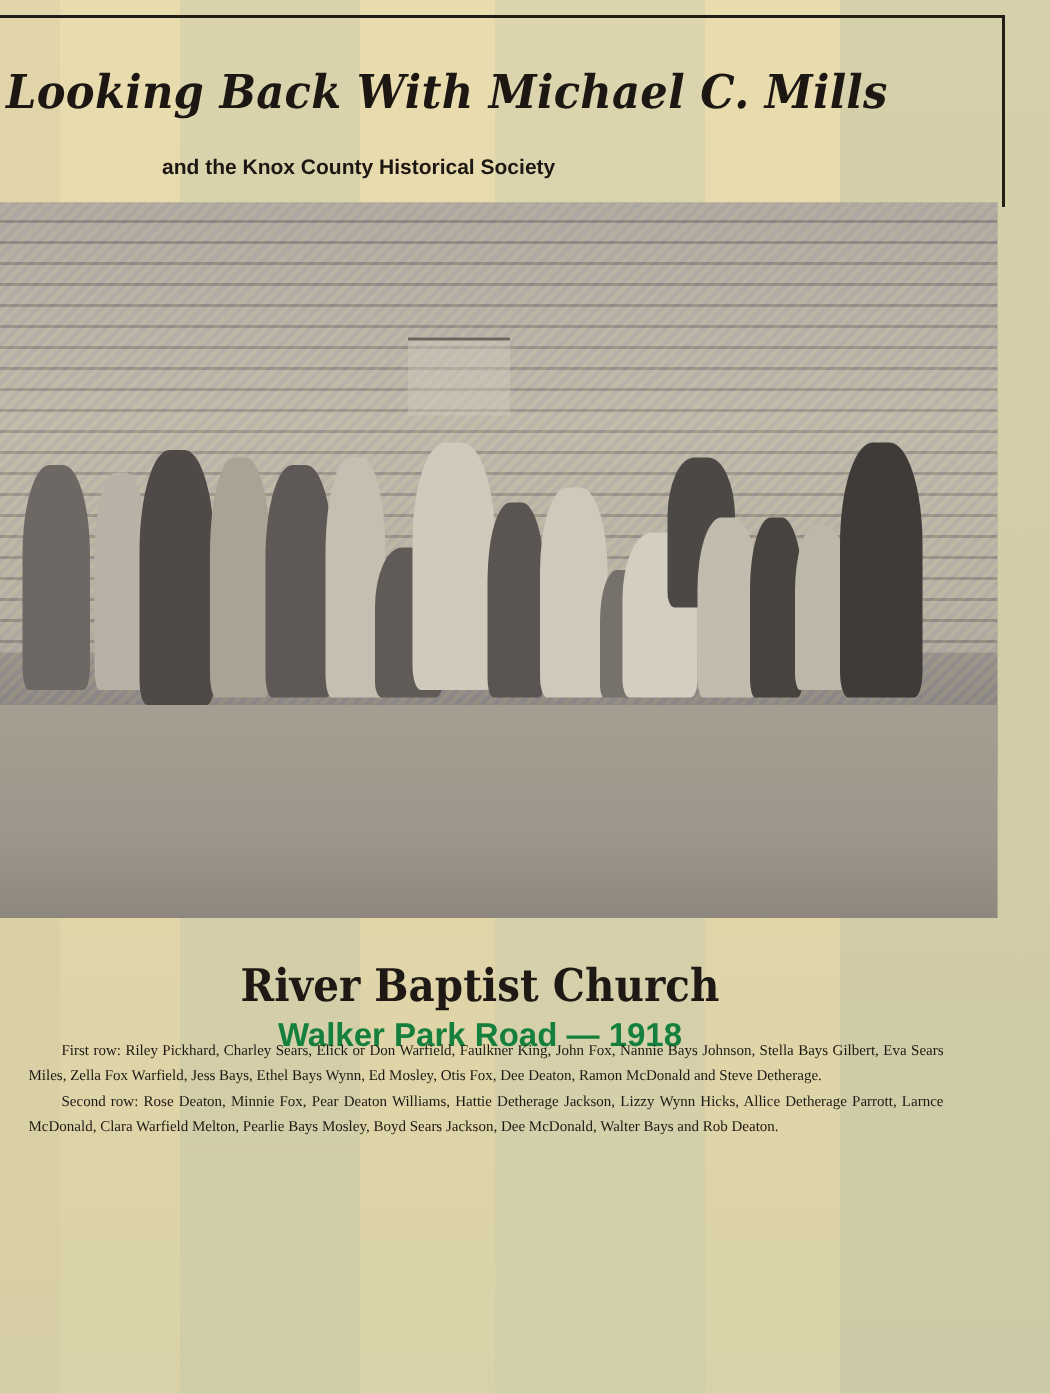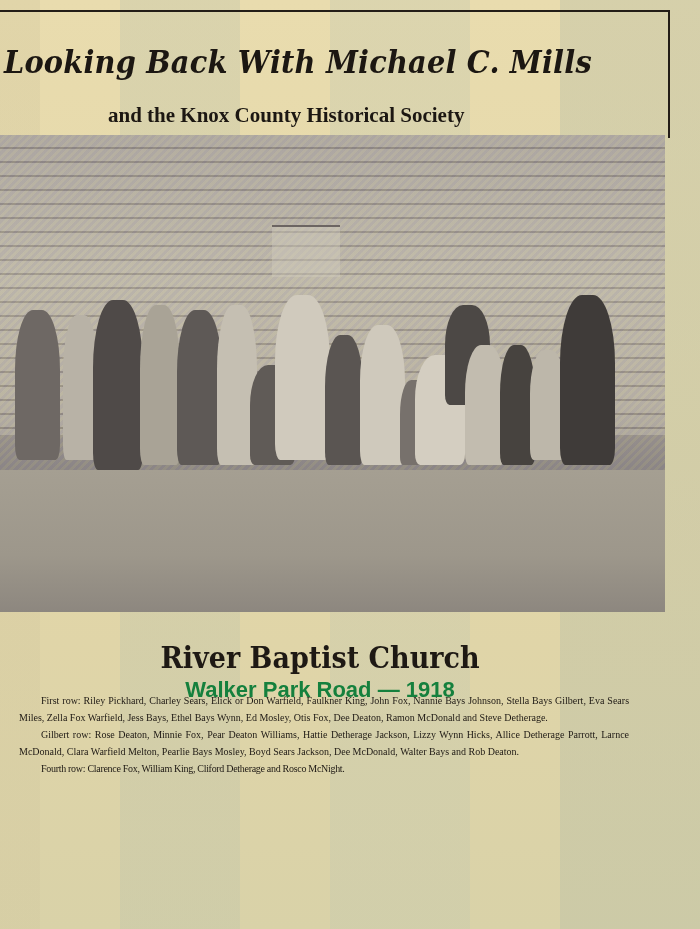--- a/index.html
+++ b/index.html
@@ -18,21 +18,21 @@
     box-sizing: border-box;
   }
   .masthead {
     position: absolute; left: 4px; top: 44px; width: 664px;
     font-family: "DejaVu Serif", serif; font-style: italic; font-weight: bold;
     font-size: 31px; letter-spacing: 0.2px; white-space: nowrap; color: #1c1712;
     transform: scaleX(0.93); transform-origin: left center;
   }
   .subhead {
     position: absolute; left: 108px; top: 103px;
-    font-family: Liberation Serif, serif; font-weight: bold; font-size: 21px; color: #1c1712;
+    font-family: Liberation Sans, sans-serif; font-weight: bold; font-size: 14px; color: #1c1712;
     white-space: nowrap;
   }
   .photo {
     position: absolute; left: 0; top: 135px; width: 665px; height: 477px; overflow: hidden;
     background:
       repeating-linear-gradient(135deg, rgba(120,110,140,0.18) 0 3px, rgba(180,170,120,0.12) 3px 6px),
       linear-gradient(180deg, #9c9690 0%, #b3ad9f 30%, #aaa395 55%, #8f8a85 70%, #a7a295 100%);
   }
   .wall {
     position: absolute; left: 0; top: 0; width: 100%; height: 300px;
@@ -101,20 +101,16 @@
 
 <div class="caption-title">River Baptist Church</div>
 <div class="caption-sub">Walker Park Road — 1918</div>
 
 <div class="body-text">
   <p>
     <span>First row:</span>
     <span>Riley Pickhard, Charley Sears, Elick or Don Warfield, Faulkner King, John Fox, Nannie Bays Johnson, Stella Bays Gilbert, Eva Sears Miles, Zella Fox Warfield, Jess Bays, Ethel Bays Wynn, Ed Mosley, Otis Fox, Dee Deaton, Ramon McDonald and Steve Detherage.</span>
   </p>
   <p>
-    <span>Gilbert row:</span>
+    <span>Second row:</span>
     <span>Rose Deaton, Minnie Fox, Pear Deaton Williams, Hattie Detherage Jackson, Lizzy Wynn Hicks, Allice Detherage Parrott, Larnce McDonald, Clara Warfield Melton, Pearlie Bays Mosley, Boyd Sears Jackson, Dee McDonald, Walter Bays and Rob Deaton.</span>
-  </p>
-  <p class="tight">
-    <span>Fourth row:</span>
-    <span>Clarence Fox, William King, Cliford Detherage and Rosco McNight.</span>
   </p>
 </div>
 
 </body></html>

